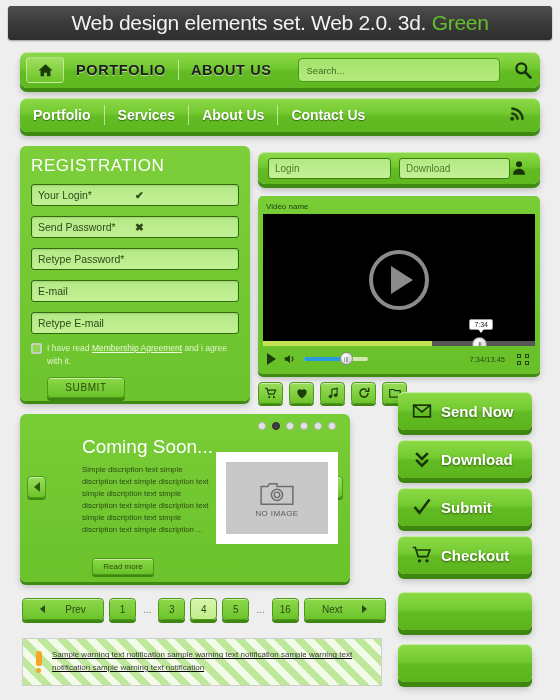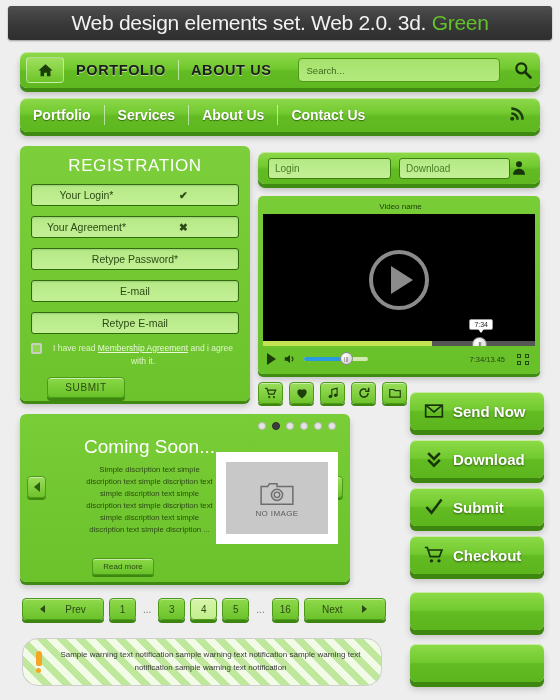--- a/index.html
+++ b/index.html
@@ -3,21 +3,21 @@
 <meta charset="utf-8">
 <style>
   * { box-sizing: border-box; margin: 0; padding: 0; }
   body {
     width: 560px; height: 700px;
     background: #eeeeee;
     font-family: "Liberation Sans", sans-serif;
     overflow: hidden;
     position: relative;
   }
-  .canvas { position: relative; width: 560px; height: 700px; text-align: center; }
+  .canvas { position: relative; width: 560px; height: 700px; }
 
   
   .titlebar {
     position: absolute; left: 8px; top: 6px; width: 544px; height: 34px;
     background: linear-gradient(to bottom, #4e4e4e 0%, #3a3a3a 50%, #2e2e2e 100%);
     border-radius: 3px;
     display: flex; align-items: center; justify-content: center;
     box-shadow: 0 1px 2px rgba(0,0,0,.35);
   }
   .titlebar .t {
@@ -175,21 +175,21 @@
     width: 25px; height: 22px;
     background: linear-gradient(to bottom,#9ade5c,#6ec32b);
     border: 1px solid #4c9a16; border-radius: 4px;
     box-shadow: 0 2px 0 #3d8711, inset 0 1px 0 rgba(255,255,255,.5);
     display: flex; align-items: center; justify-content: center;
   }
   .sqbtn svg { width: 14px; height: 14px; }
 
   
   .cta {
-    position: absolute; left: 410px; width: 134px; height: 38px;
+    position: absolute; left: 398px; width: 134px; height: 38px;
     background: linear-gradient(to bottom,#8ddb48 0%, #72c92f 48%, #63bc23 52%, #5cb41c 100%);
     border-radius: 6px;
     box-shadow: 0 5px 0 #3d8711, 0 7px 7px rgba(0,0,0,.2), inset 0 1px 0 rgba(255,255,255,.5);
     display: flex; align-items: center; gap: 9px; padding-left: 14px;
   }
   .cta .lbl {
     font-size: 15px; font-weight: bold; color: #fff;
     text-shadow: 0 1px 2px rgba(0,0,0,.5); white-space: nowrap;
   }
   .cta svg { width: 20px; height: 20px; flex: none; }
@@ -250,23 +250,23 @@
   .pbtn.wide { width: 82px; }
   .pbtn.num { width: 27px; padding: 0; }
   .pbtn.active { background: linear-gradient(to bottom,#d7f5ab,#c2ee8d); }
   .pdots { font-size: 10px; color: #7a7a7a; padding: 0 2px; }
   .pbtn i.lt { width:0;height:0;border-top:4px solid transparent;border-bottom:4px solid transparent;border-right:5px solid #2b4a12; }
   .pbtn i.gt { width:0;height:0;border-top:4px solid transparent;border-bottom:4px solid transparent;border-left:5px solid #2b4a12; }
 
   
   .warn {
     position: absolute; left: 22px; top: 638px; width: 360px; height: 48px;
-    border: 1px solid #cfcfcf; border-radius: 16px;
+    border: 1px solid #cfcfcf; border-radius: 0;
     background-image: repeating-linear-gradient(45deg, #bfe89c 0px, #bfe89c 7px, #f2fbe8 7px, #f2fbe8 14px);
-    display: flex; align-items: center; padding: 0 12px; gap: 10px;
+    display: flex; align-items: center; padding: 0 12px; gap: 10px; text-decoration: underline;
   }
   .warn .bang {
     width: 7px; flex: none; display: flex; flex-direction: column; align-items: center; gap: 2px;
   }
   .warn .bang b { width: 6px; height: 15px; background: #f5a623; border-radius: 3px 3px 2px 2px; display: block; }
   .warn .bang s { width: 5px; height: 5px; background: #f5a623; border-radius: 50%; display: block; }
   .warn p { font-size: 8px; color: #3a3a3a; line-height: 1.6; }
 </style>
 </head>
 <body>
@@ -318,21 +318,21 @@
   </div>
 
   <div class="regpanel">
     <div class="regtitle">REGISTRATION</div>
 
     <div class="field">
       <span>Your Login*</span>
       <span class="ok">✔</span>
     </div>
     <div class="field">
-      <span>Your Agreement*</span>
+      <span>Send Password*</span>
       <span class="bad">✖</span>
     </div>
     <div class="field">
       <span>Retype Password*</span>
     </div>
     <div class="field">
       <span>E-mail</span>
     </div>
     <div class="field">
       <span>Retype E-mail</span>

